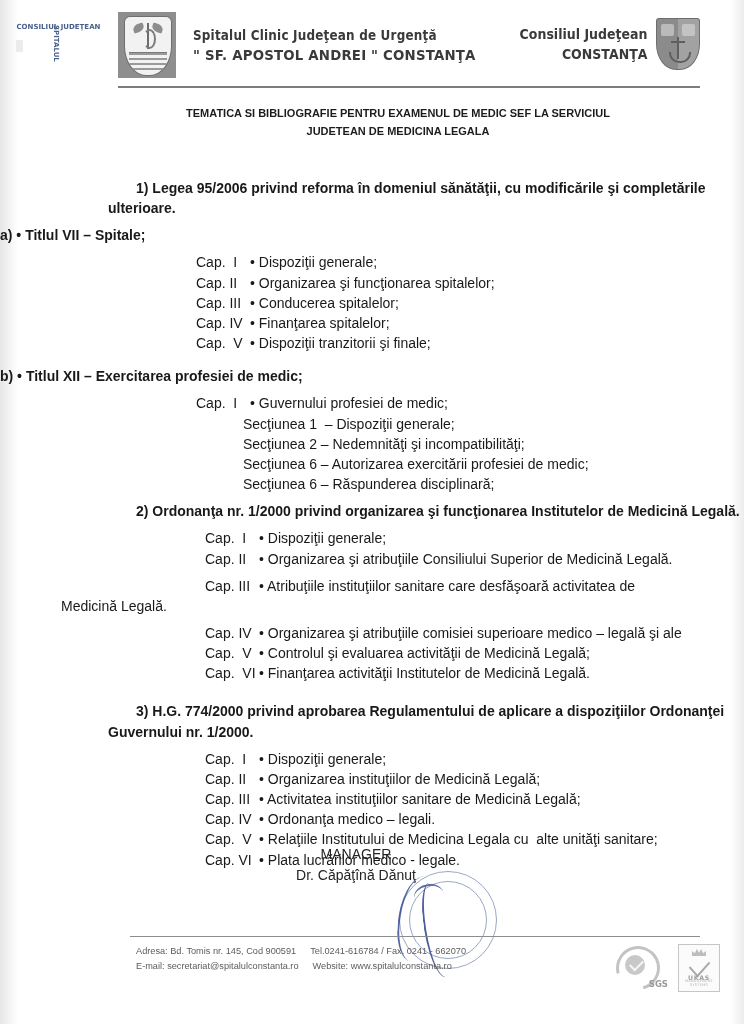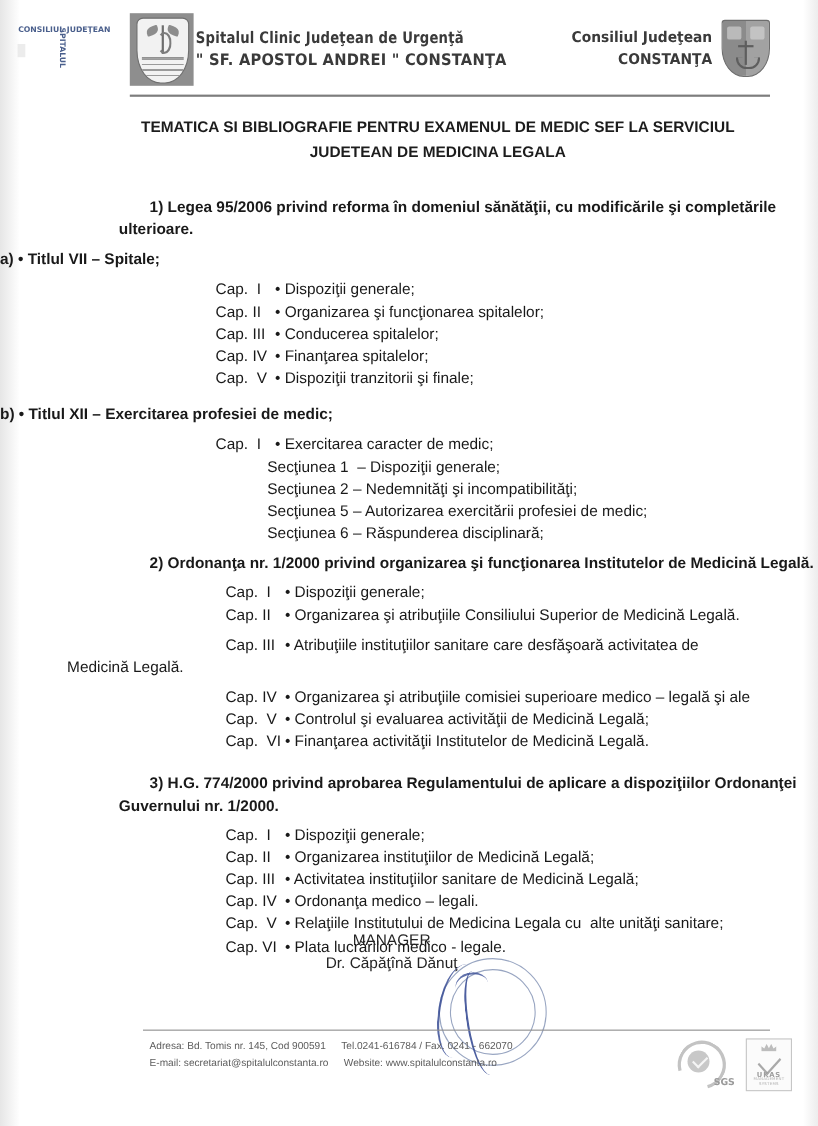--- a/index.html
+++ b/index.html
@@ -37,21 +37,21 @@
   }
 
   
   .letterhead {
     position: absolute;
     left: 118px; top: 12px;
     width: 582px; height: 72px;
   }
   .lh-left {
     position: absolute; left: 0; top: 0;
-    display: flex; align-items: center; gap: 2px;
+    display: flex; align-items: center; gap: 17px;
   }
   .crest-hosp {
     width: 58px; height: 66px;
     position: relative;
     background: #8e8e8e;
   }
   .crest-hosp .shield {
     position: absolute; left: 6px; top: 4px;
     width: 46px; height: 58px;
     background: #f2f2f2;
@@ -153,21 +153,21 @@
   .rule-top {
     position: absolute; left: 118px; top: 86px; width: 582px; height: 2px;
     background: #7d7d7d;
   }
 
   
   .doc-title {
     position: absolute; left: 108px; top: 104px; width: 580px;
     text-align: center;
     font-weight: bold;
-    font-size: 14px;
+    font-size: 11px;
     line-height: 1.65;
     color: #1c1c1c;
   }
 
   
   .body {
     position: absolute;
     left: 0; top: 178px; width: 744px;
     font-size: 14px;
     color: #191919;
@@ -370,24 +370,24 @@
 
     <div class="ln i-3"><span class="cap">Cap.  I</span><span>• Dispoziţii generale;</span></div>
     <div class="ln i-3"><span class="cap">Cap. II</span><span>• Organizarea şi funcţionarea spitalelor;</span></div>
     <div class="ln i-3"><span class="cap">Cap. III</span><span>• Conducerea spitalelor;</span></div>
     <div class="ln i-3"><span class="cap">Cap. IV</span><span>• Finanţarea spitalelor;</span></div>
     <div class="ln i-3"><span class="cap">Cap.  V</span><span>• Dispoziţii tranzitorii şi finale;</span></div>
 
     <div class="gap-m"></div>
     <div class="ln bold i-1">b) • Titlul XII – Exercitarea profesiei de medic;</div>
     <div class="gap-s"></div>
-    <div class="ln i-3"><span class="cap">Cap.  I</span><span>• Exercitarea caracter de medic;</span></div>
+    <div class="ln i-3"><span class="cap">Cap.  I</span><span>• Guvernului profesiei de medic;</span></div>
     <div class="ln i-5">Secţiunea 1  – Dispoziţii generale;</div>
     <div class="ln i-5">Secţiunea 2 – Nedemnităţi şi incompatibilităţi;</div>
-    <div class="ln i-5">Secţiunea 5 – Autorizarea exercitării profesiei de medic;</div>
+    <div class="ln i-5">Secţiunea 6 – Autorizarea exercitării profesiei de medic;</div>
     <div class="ln i-5">Secţiunea 6 – Răspunderea disciplinară;</div>
 
     <div class="gap-s"></div>
     <div class="ln bold i-ind">2) Ordonanţa nr. 1/2000 privind organizarea şi funcţionarea Institutelor de Medicină Legală.</div>
     <div class="gap-s"></div>
     <div class="ln i-4"><span class="cap">Cap.  I</span><span>• Dispoziţii generale;</span></div>
     <div class="ln i-4"><span class="cap">Cap. II</span><span>• Organizarea şi atribuţiile Consiliului Superior de Medicină Legală.</span></div>
     <div class="gap-s"></div>
     <div class="ln i-4"><span class="cap">Cap. III</span><span>• Atribuţiile instituţiilor sanitare care desfăşoară activitatea de</span></div>
     <div class="ln i-0">Medicină Legală.</div>

